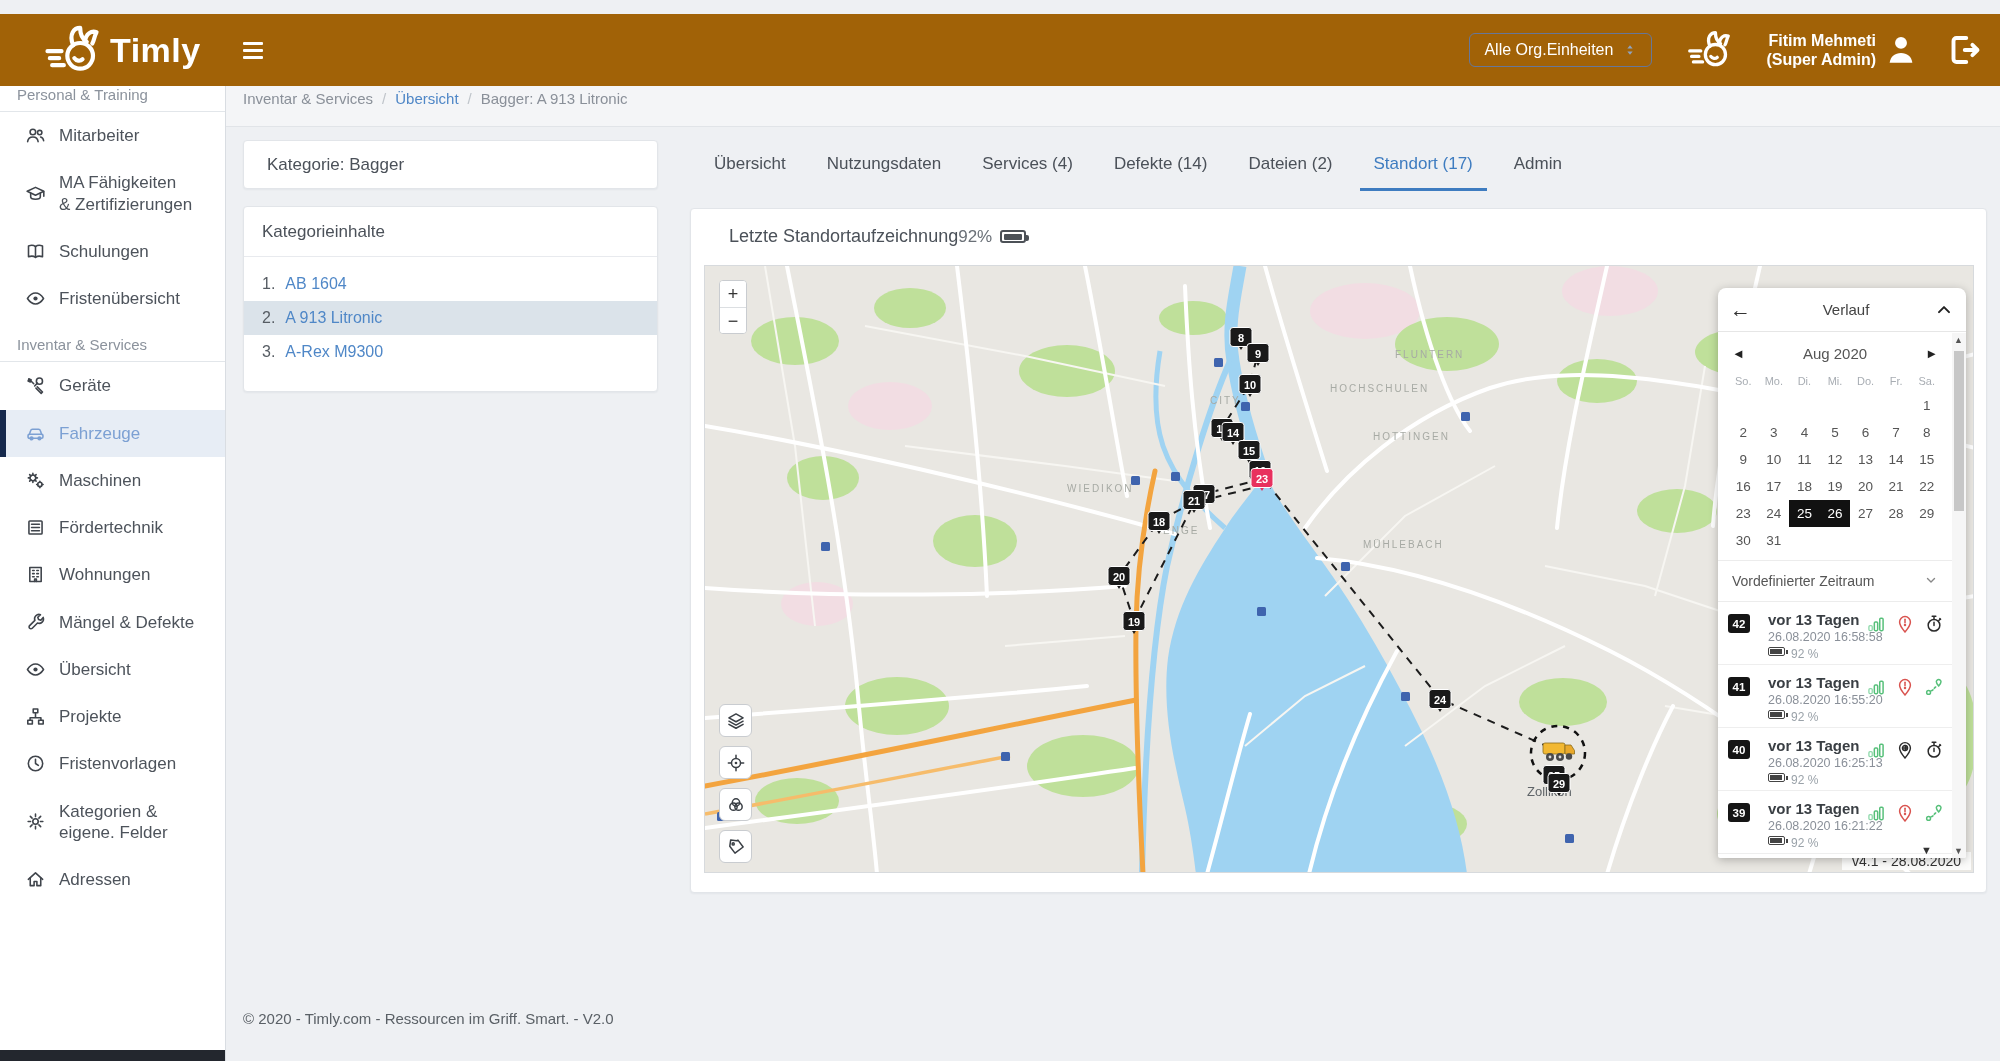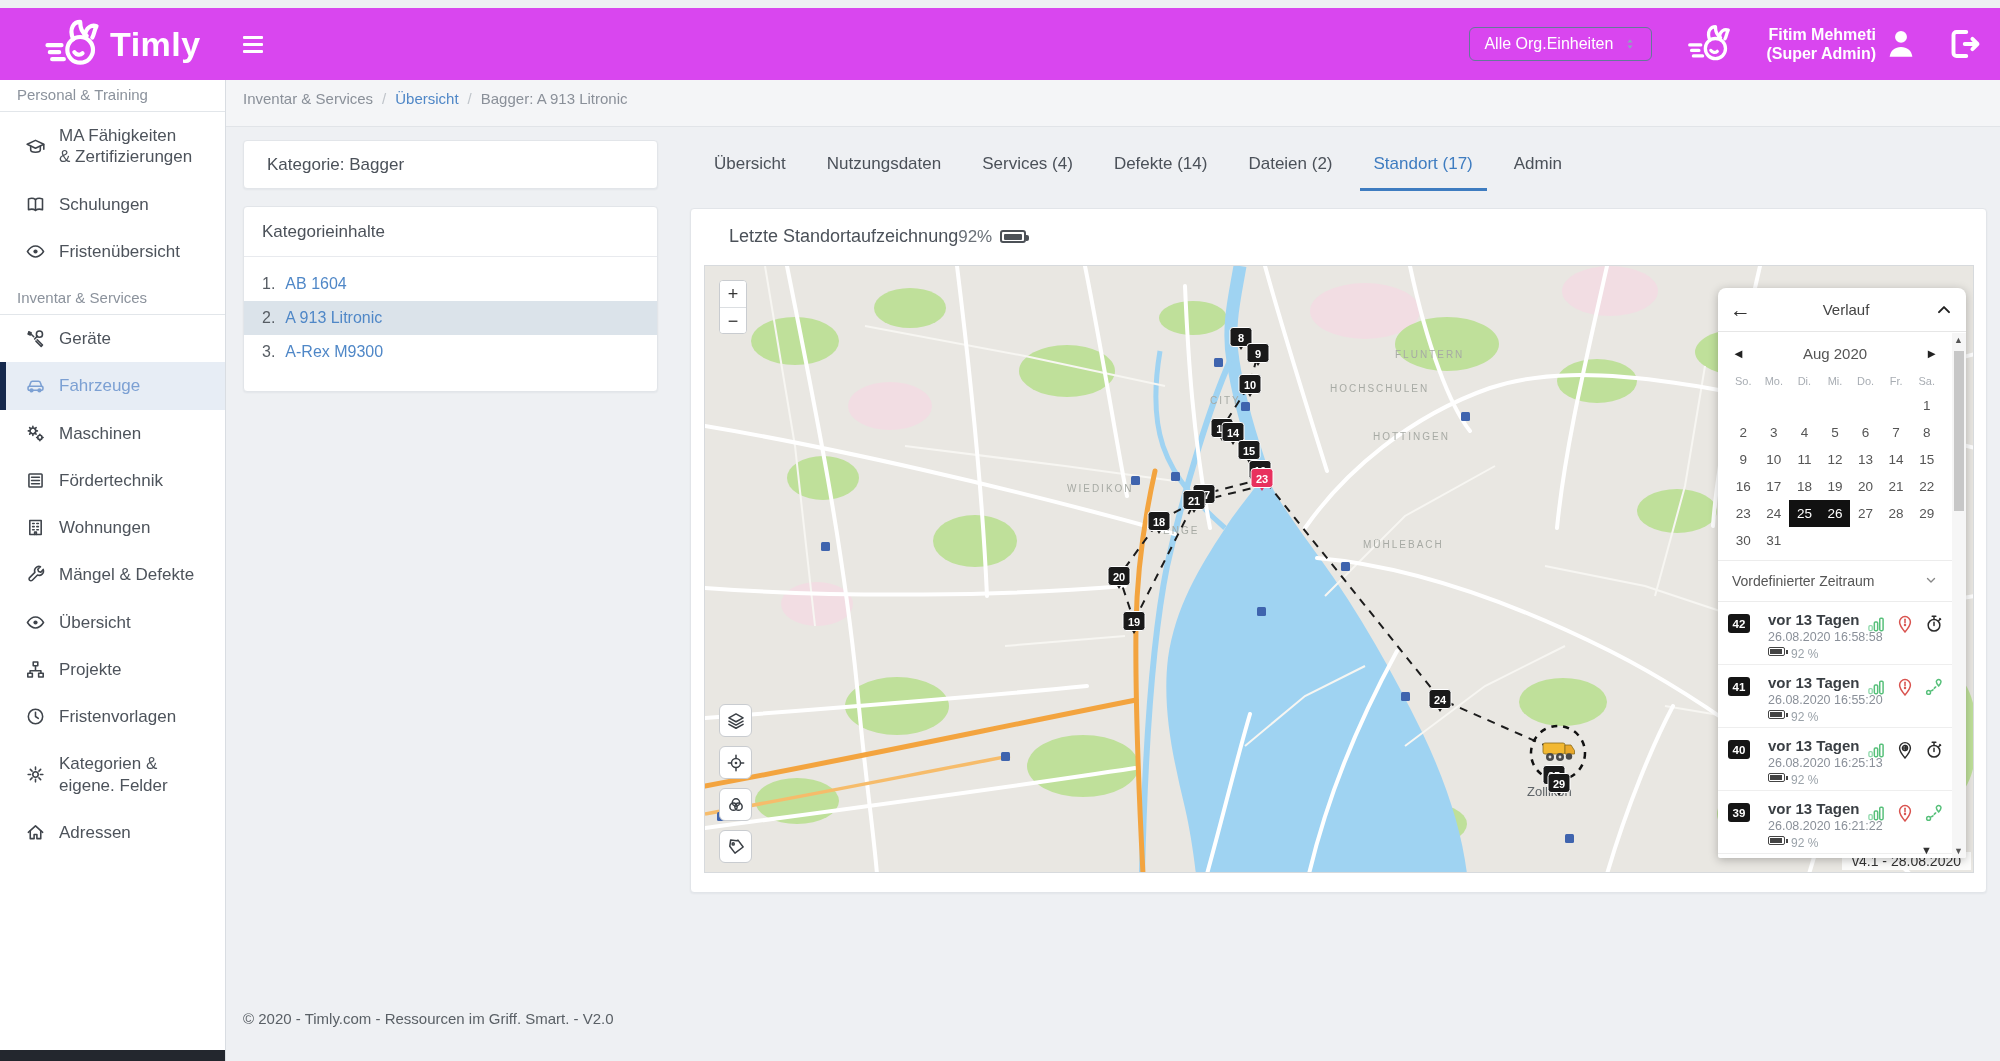--- a/index.html
+++ b/index.html
@@ -1,21 +1,21 @@
 <!DOCTYPE html>
 <html><head>
 <meta charset="utf-8">
 <style>
   html,body{margin:0;padding:0;background:#dfe2e6;}
   *{box-sizing:border-box;}
   body{font-family:"Liberation Sans","DejaVu Sans",sans-serif;}
   .stage{position:relative;width:2000px;height:1061px;overflow:hidden;background:#eef0f3;}
 
   
-  .navbar{position:absolute;left:0;top:8px;width:2000px;height:72px;background:#d946ef;z-index:50;}
+  .navbar{position:absolute;left:0;top:14px;width:2000px;height:72px;background:#a16207;z-index:50;}
   .brand{position:absolute;left:40px;top:8px;display:flex;align-items:center;gap:6px;}
   .brand-logo{width:64px;height:56px;}
   .brand-name{color:#fff;font-size:34px;font-weight:bold;letter-spacing:.5px;}
   .hamburger{position:absolute;left:243px;top:23px;width:26px;height:26px;cursor:pointer;display:flex;flex-direction:column;justify-content:center;gap:4px;}
   .hamburger span{display:block;width:20px;height:3px;background:#fff;border-radius:1px;}
   .nav-right{position:absolute;right:16px;top:0;height:72px;display:flex;align-items:center;gap:26px;}
   .org-btn{display:flex;align-items:center;gap:10px;border:1px solid #66779a;border-radius:6px;color:#fff;
     font-size:16px;padding:7px 14px;cursor:pointer;background:transparent;}
   .org-sort{width:14px;height:16px;}
   .nav-rabbit{width:62px;height:44px;}
@@ -176,20 +176,31 @@
             <path d="M13.5 4H7a2 2 0 0 0-2 2v12a2 2 0 0 0 2 2h6.5"></path>
             <path d="M12.5 12H21m0 0-3.4-3.4M21 12l-3.4 3.4"></path>
           </svg>
         </span>
     </div>
   </div>
 
   <div class="sidebar">
     <div id="sidebar-sections">
         <div class="side-section">Personal &amp; Training</div>
+        <div class="side-item">
+          <span class="side-ic">
+            <svg class="ic" viewBox="0 0 24 24" fill="none" stroke="currentColor" stroke-width="1.8" stroke-linecap="round" stroke-linejoin="round">
+              <circle cx="9" cy="8" r="3.2"></circle>
+              <path d="M3 19c.5-3.4 3-5.2 6-5.2s5.5 1.8 6 5.2"></path>
+              <circle cx="16.8" cy="8.6" r="2.5"></circle>
+              <path d="M17.8 13.7c2 .5 3.2 2 3.5 4.3"></path>
+            </svg>
+          </span>
+          <span class="side-label">Mitarbeiter</span>
+        </div>
         <div class="side-item">
           <span class="side-ic">
             <svg class="ic" viewBox="0 0 24 24" fill="none" stroke="currentColor" stroke-width="1.8" stroke-linecap="round" stroke-linejoin="round">
               <path d="M12 5 2.5 9.5 12 14l9.5-4.5z"></path>
               <path d="M6.5 11.8v4.3c0 1.3 2.5 2.4 5.5 2.4s5.5-1.1 5.5-2.4v-4.3"></path>
               <path d="M21.5 10v5"></path>
             </svg>
           </span>
           <span class="side-label">MA Fähigkeiten
 &amp; Zertifizierungen</span>

